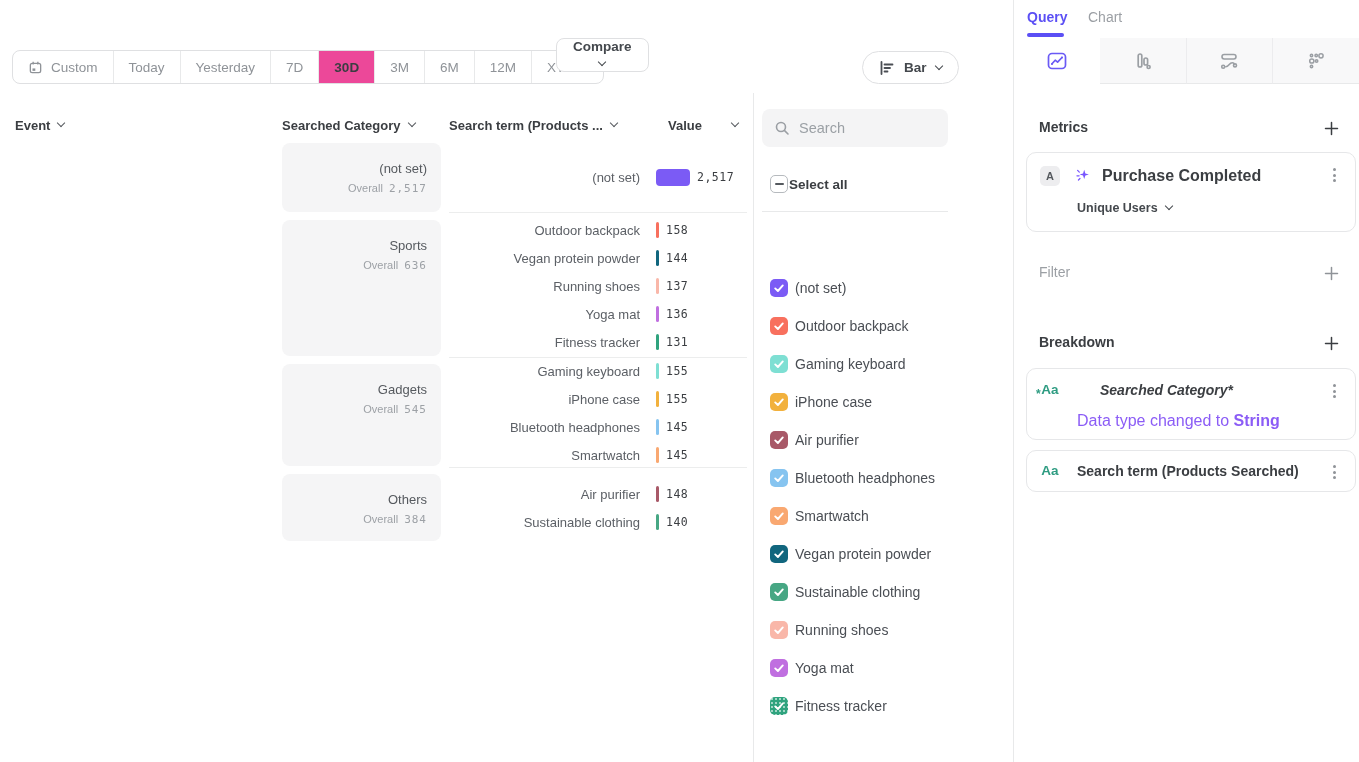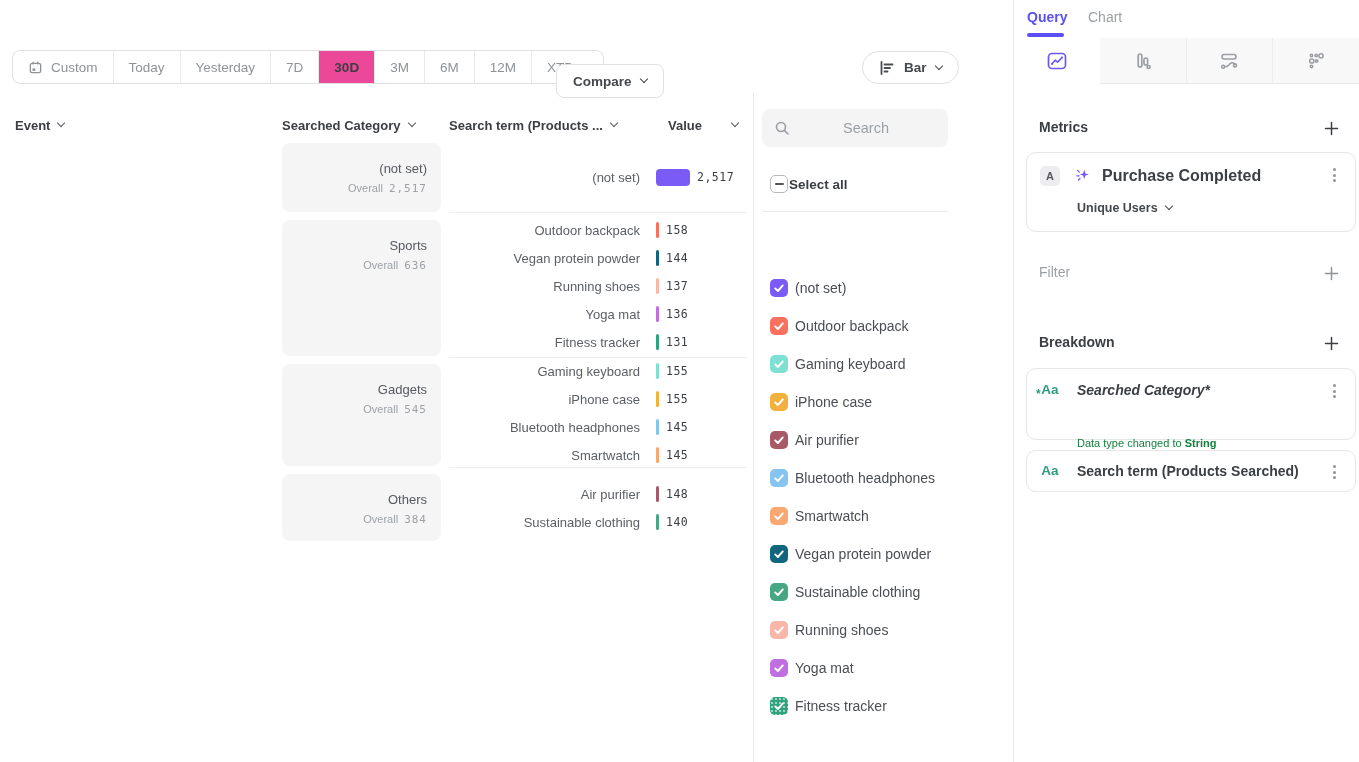--- a/index.html
+++ b/index.html
@@ -43,21 +43,21 @@
   .term-value { margin-left:7px; font-family:"DejaVu Sans Mono", monospace; font-size:11.5px;
                 letter-spacing:.5px; color:#3b3e42; }
   .row-sep { position:absolute; left:449px; width:298px; border-top:1px solid #eceded; }
 
   
   .filter-panel { position:absolute; left:753px; top:93px; width:260px; height:669px;
                   border-left:1px solid #e8e9ea; background:#fff; }
   .search-box { position:absolute; left:8px; top:16px; width:186px; height:38px; background:#f4f4f5;
                 border-radius:8px; display:flex; align-items:center; gap:9px; padding:0 12px; }
   .search-input { border:none; outline:none; background:transparent; width:100%; font-size:14.5px;
-                  color:#3b3e42; font-family:"Liberation Sans", sans-serif;margin-left:44px; }
+                  color:#3b3e42; font-family:"Liberation Sans", sans-serif; }
   .search-input::placeholder { color:#9ba0a5; }
   .select-all { position:absolute; left:16px; top:82px; display:flex; align-items:center; gap:1px; cursor:pointer; }
   .sa-box { width:18px; height:18px; border:1.5px solid #b6babe; border-radius:5px; background:#fff;
             display:flex; align-items:center; justify-content:center; }
   .sa-dash { width:9px; height:2px; background:#55595e; border-radius:1px; }
   .sa-label { font-size:13.5px; font-weight:bold; color:#3b3e42; }
   .fp-divider { position:absolute; left:8px; top:118px; width:186px; border-top:1px solid #e8e9ea; }
   .list-label { position:absolute; left:16px; top:135px; width:168px; font-size:12px; line-height:16px; color:#8f9398; }
   .filter-item { position:absolute; left:16px; height:18px; display:flex; align-items:center; gap:7px; cursor:pointer; }
   .cb { width:18px; height:18px; border-radius:5px; display:flex; align-items:center; justify-content:center; flex:none; }
@@ -85,21 +85,21 @@
   .metric-name { position:absolute; left:75px; font-size:16px; font-weight:bold; color:#3b3e42; white-space:nowrap; }
   .agg-row { position:absolute; left:50px; display:flex; align-items:center; gap:8px; font-size:12.5px;
              font-weight:bold; color:#44484d; cursor:pointer; }
   .kebab { position:absolute; right:13px; width:16px; height:18px; display:flex; flex-direction:column;
            align-items:center; justify-content:center; gap:2.5px; cursor:pointer; }
   .kebab i { width:3px; height:3px; border-radius:50%; background:#8f9398; }
   .aa-icon { position:absolute; left:13px; color:#2f9c82; font-weight:bold; font-size:13.5px; width:20px; text-align:center; }
   .aa-icon .ast { position:absolute; left:-4px; bottom:-4px; font-size:12px; }
   .bd-name { position:absolute; left:50px; font-size:14px; font-weight:bold; color:#3b3e42; white-space:nowrap; }
   .bd-name.mod { font-style:italic; }
-  .bd-note { position:absolute; left:50px; font-size:11px; color:#15803d;margin-top:25px; }
+  .bd-note { position:absolute; left:50px; font-size:16px; color:#8b5cf6; }
 </style>
 </head>
 <body>
 
 <div class="app">
 
   <div class="date-control">
       <div class="seg">
         <span style="display: flex;">
           <svg width="15" height="15" viewBox="0 0 16 16" fill="none" stroke="#8f9398" stroke-width="1.4">
@@ -130,21 +130,21 @@
       </div>
       <div class="seg">
         <span>12M</span>
       </div>
       <div class="seg">
         <span>XTD</span>
         <span class="chev gray"></span>
       </div>
     </div>
 
-  <div class="tool-btn" style="left:556px; top:64px;">
+  <div class="tool-btn" style="left:556px; top:38px;flex-direction:column;">
     <span>Compare</span>
     <span class="chev"></span>
   </div>
 
   <div class="tool-btn pill" style="left:862px; top:51px; height:33px;">
     <span style="display:flex;">
       <svg width="16" height="16" viewBox="0 0 16 16" fill="none" stroke="#4a4e54" stroke-width="1.8" stroke-linecap="round">
         <path d="M2.5 2v12"></path>
           <path d="M5.5 4.5h8"></path>
           <path d="M5.5 8h5.5"></path>
@@ -462,21 +462,21 @@
     <div class="plus-btn" style="top:334px;">
       <svg width="15" height="15" viewBox="0 0 15 15" stroke="#3b3e42" stroke-width="1.5" stroke-linecap="round">
           <path d="M7.5 1.5v12M1.5 7.5h12"></path>
         </svg>
     </div>
 
     <div class="card" style="top:368px; height:72px;">
       <div class="aa-icon" style="top:13px;">
         <span>Aa</span><span class="ast">*</span>
       </div>
-      <div class="bd-name mod" style="top:13px;">Searched Category*</div>
+      <div class="bd-name mod" style="top:13px;margin-left:23px;">Searched Category*</div>
       <div class="kebab" style="top:13px;">
           <i></i>
           <i></i>
           <i></i>
         </div>
       <div class="bd-note" style="top:43px;">
         <span>Data type changed to </span><b>String</b>
       </div>
     </div>
 

